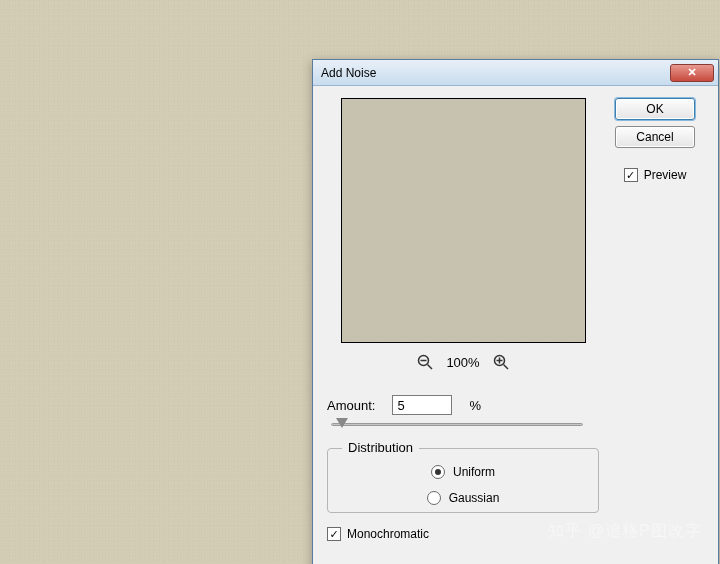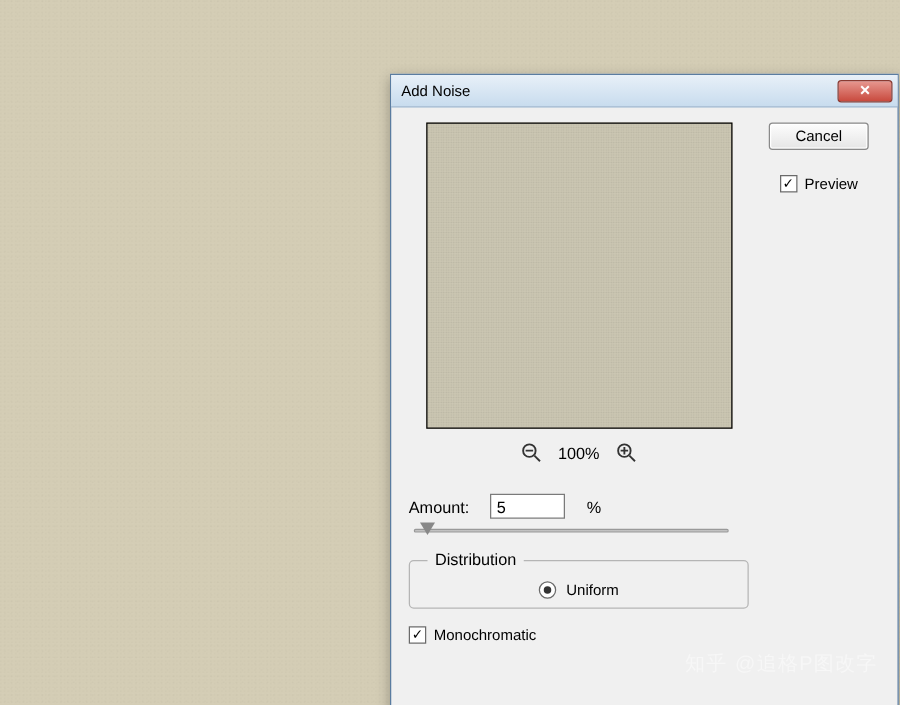--- a/index.html
+++ b/index.html
@@ -259,27 +259,32 @@
       </div>
       <div class="slider-track">
         <div class="slider-thumb"></div>
       </div>
       <div class="fieldset">
         <div class="fieldset-legend">Distribution</div>
         <div class="radio-row">
           <div class="radio checked"></div>
           <span>Uniform</span>
         </div>
+        <div class="radio-row" style="margin-top:12px;">
+          <div class="radio"></div>
+          <span>Gaussian</span>
+        </div>
       </div>
       <div class="checkbox-row mono-row">
         <div class="checkbox checked"></div>
         <span>Monochromatic</span>
       </div>
     </div>
     <div class="right-col">
+      <div class="btn primary">OK</div>
       <div class="btn">Cancel</div>
       <div class="checkbox-row preview-check">
         <div class="checkbox checked"></div>
         <span>Preview</span>
       </div>
     </div>
   </div>
 </div>
 
 <div class="watermark">

